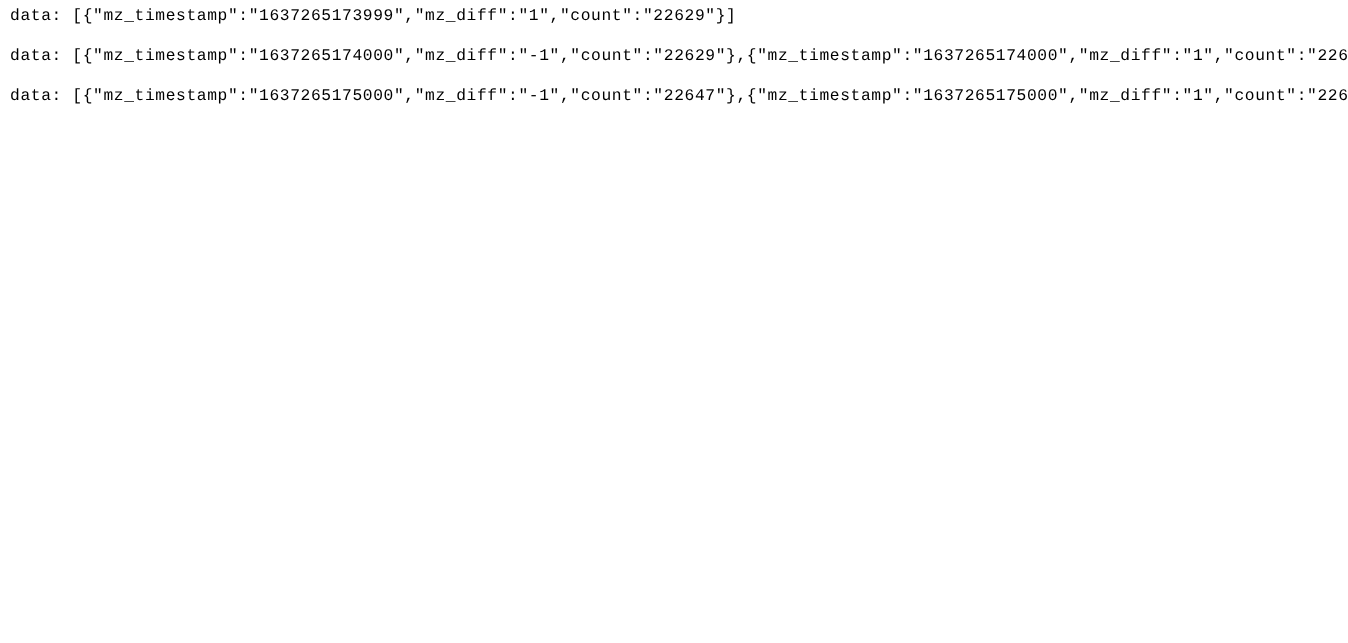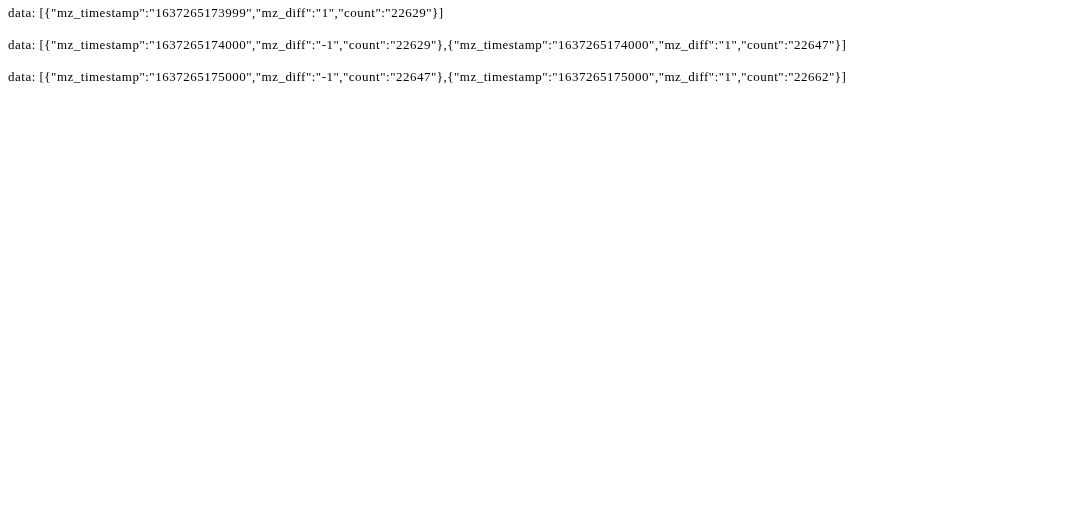--- a/index.html
+++ b/index.html
@@ -1,19 +1,18 @@
 <!DOCTYPE html>
 <html><head>
   <meta charset="utf-8">
   <style>
     * {
       margin: 0;
       padding: 0;
       box-sizing: border-box;
-      font-family: Liberation Serif, serif;
     }
     body {
       background: #ffffff;
       font-family: "Courier New", Courier, monospace;
       font-size: 13px;
       line-height: 1.4;
       padding: 4px 8px;
       color: #000000;
     }
     .stream-line {

